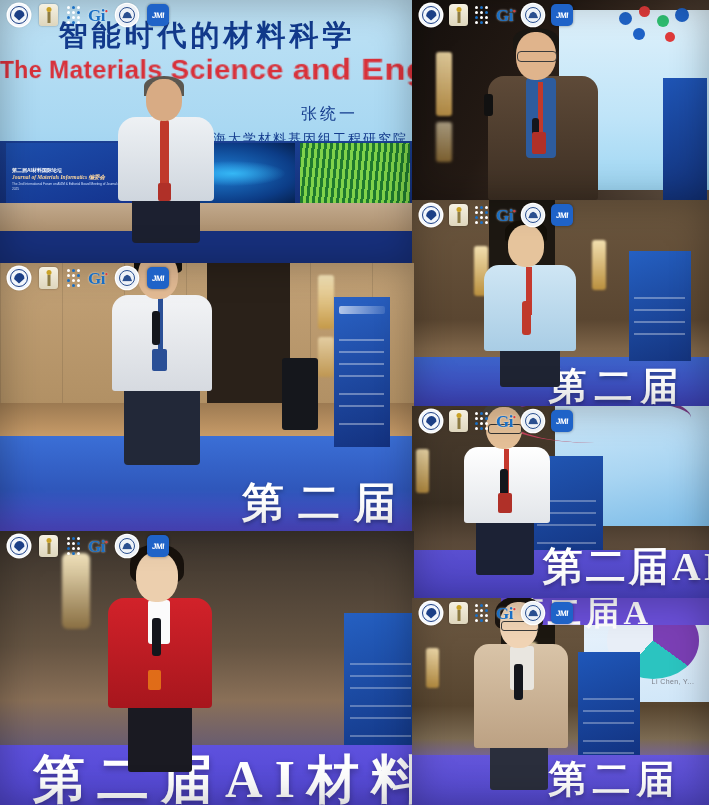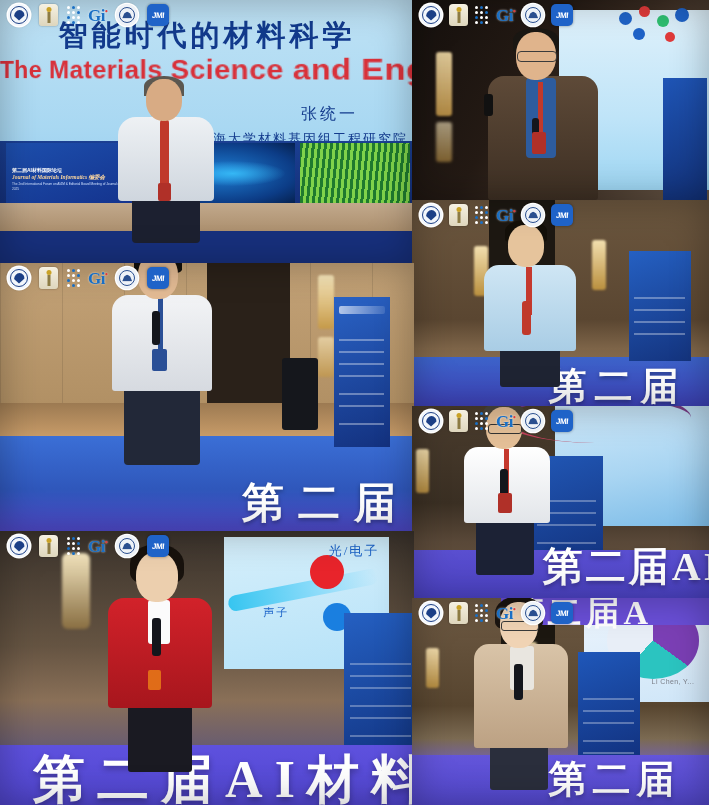--- a/index.html
+++ b/index.html
@@ -563,27 +563,20 @@
       <span class="lg lg-seal"></span>
       <span class="lg lg-jmi">
           <span>JMI</span>
         </span>
     </div>
   </div>
 
   <div class="panel" style="left:0;top:531px;width:414px;height:274px;z-index:5">
     <div class="scene">
       <div class="p6-bg"></div>
-      <div class="p6-screen">
-        <div class="beam"></div>
-        <div class="dotA"></div>
-        <div class="dotB"></div>
-        <div class="cnt">光/电子</div>
-        <div class="cnt2">声子</div>
-      </div>
       <div class="p6-chand"></div>
       <div class="p6-podium">
         <div class="l" style="top:50px"></div>
           <div class="l" style="top:62px"></div>
         <div class="l" style="top:74px"></div>
           <div class="l" style="top:92px"></div>
         <div class="l" style="top:104px"></div>
           <div class="l" style="top:122px"></div>
       </div>
       <div class="p6-stage"></div>

